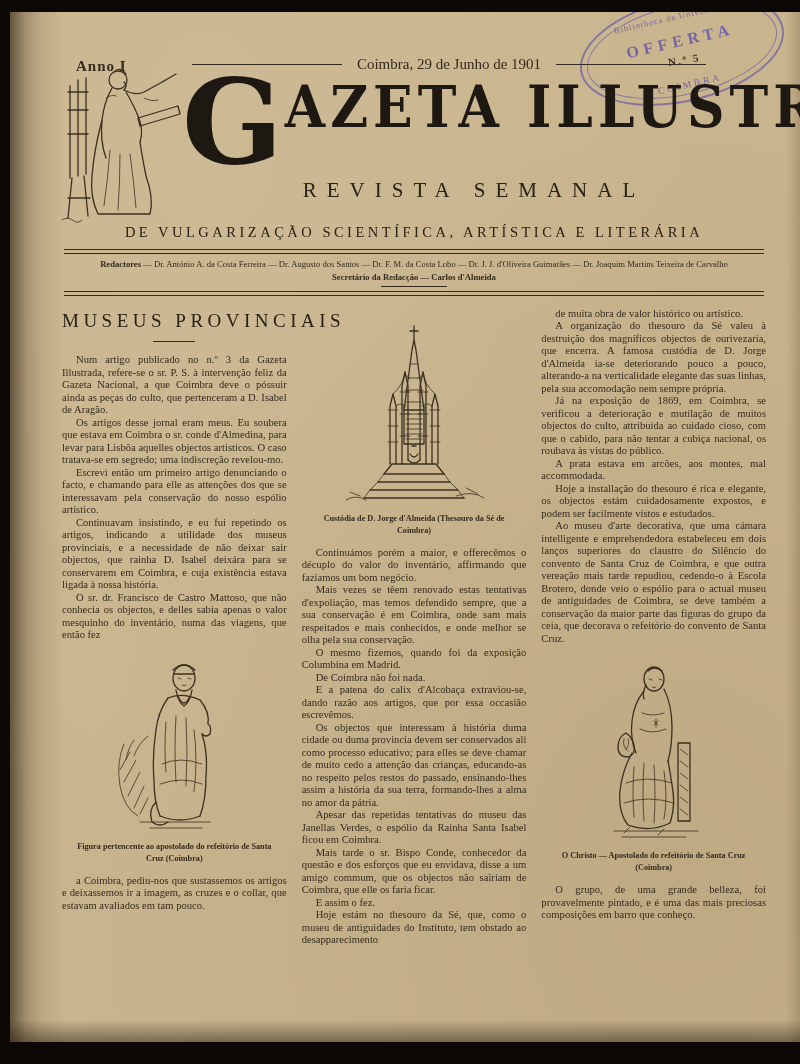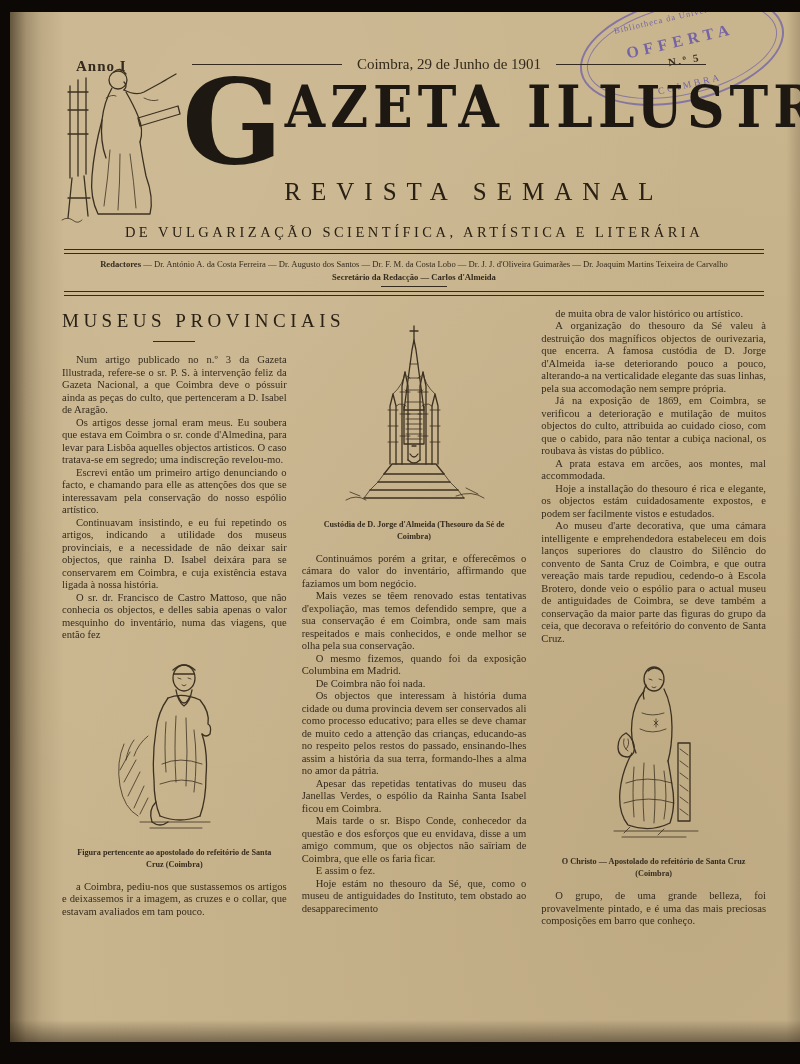--- a/index.html
+++ b/index.html
@@ -43,39 +43,39 @@
     color:#2b2318;letter-spacing:2px;transform:rotate(4deg);}
 
   
   .masthead{position:relative;height:148px;}
   .mast-illustration{position:absolute;left:-8px;top:-16px;width:132px;height:168px;}
   .mast-title{position:absolute;left:120px;right:0;top:2px;text-align:center;
     font-family:"DejaVu Serif", serif;font-weight:bold;color:#1e1812;white-space:nowrap;}
   .mast-title .big-g{font-size:118px;line-height:.75;vertical-align:-38px;letter-spacing:2px;}
   .mast-title .rest{font-size:52px;letter-spacing:5px;display:inline-block;transform:scaleY(1.12);}
   .subtitle{position:absolute;left:120px;right:0;top:104px;text-align:center;
-    font-size:25px;letter-spacing:10px;color:#2a2115;}
+    font-size:21px;letter-spacing:10px;color:#2a2115;}
   .tagline{margin:2px 0 8px;text-align:center;font-size:14.5px;letter-spacing:3.5px;color:#2a2115;}
 
   .double-rule{height:3px;border-top:1.8px solid #342a1d;border-bottom:1.8px solid #342a1d;margin:4px 2px;}
   .credits{text-align:center;font-size:8.6px;line-height:1.5;margin:2px 0;}
   .credits .lbl{font-weight:bold;}
   .credits .secretario{font-weight:bold;}
   .short-rule{width:66px;height:1px;background:#342a1d;margin:2px auto;}
   .credits .proprietario{font-style:italic;}
 
   
   .columns{display:flex;gap:15px;margin-top:12px;}
   .col{flex:1 1 0;min-width:0;}
   .headline{font-size:19px;letter-spacing:4.5px;text-align:center;white-space:nowrap;color:#2a2115;margin-top:2px;}
   .headline-rule{width:42px;height:1.5px;background:#342a1d;margin:9px auto 12px;}
   .col p{margin:0;font-size:10.6px;line-height:1.18;text-align:justify;text-indent:14px;color:#352b1e;}
   .figure{margin:10px auto 2px;text-align:center;}
   .figure svg{display:block;margin:0 auto;}
-  .caption{font-size:8.2px;font-weight:bold;text-align:center;line-height:1.45;margin:13px auto 10px;width:92%;color:#352b1e;}
+  .caption{font-size:8.2px;font-weight:bold;text-align:center;line-height:1.45;margin:7px auto 10px;width:92%;color:#352b1e;}
   .engraving{stroke:#3c3121;fill:none;stroke-width:1.3;stroke-linecap:round;stroke-linejoin:round;}
   .engraving .thin{stroke-width:.8;}
 </style>
 </head>
 <body>
 
 <div class="page">
   <div class="content">
 
     <div class="stamp">
@@ -198,24 +198,25 @@
               <path d="M88 30 V16 M84 21 H92"></path>
 
               <path class="thin" d="M70 96 Q78 90 78 100 M106 96 Q98 90 98 100 M67 84 Q78 74 79 62 M109 84 Q98 74 97 62"></path>
 
               <path class="thin" d="M20 190 Q30 184 40 190 M130 186 Q146 180 158 188 M140 178 L152 184 M24 182 L34 186"></path>
             </g>
           </svg>
         </div>
         <div class="caption">Custódia de D. Jorge d'Almeida (Thesouro da Sé de Coimbra)</div>
         <div>
-            <p>Continuámos porém a gritar, e offerecêmos o cámara do valor do inventário, affirmando que faziamos um bom negócio.</p>
+            <p>Continuámos porém a maior, e offerecêmos o décuplo do valor do inventário, affirmando que faziamos um bom negócio.</p>
             <p>Mais vezes se têem renovado estas tentativas d'expoliação, mas temos defendido sempre, que a sua conservação é em Coimbra, onde sam mais respeitados e mais conhecidos, e onde melhor se olha pela sua conservação.</p>
             <p>O mesmo fizemos, quando foi da exposição Columbina em Madrid.</p>
             <p>De Coimbra não foi nada.</p>
+            <p>E a patena do calix d'Alcobaça extraviou-se, dando razão aos artigos, que por essa occasião escrevêmos.</p>
             <p>Os objectos que interessam à história duma cidade ou duma provincia devem ser conservados ali como processo educativo; para elles se deve chamar de muito cedo a attenção das crianças, educando-as no respeito pelos restos do passado, ensinando-lhes assim a história da sua terra, formando-lhes a alma no amor da pátria.</p>
             <p>Apesar das repetidas tentativas do museu das Janellas Verdes, o espólio da Rainha Santa Isabel ficou em Coimbra.</p>
             <p>Mais tarde o sr. Bispo Conde, conhecedor da questão e dos esforços que eu envidava, disse a um amigo commum, que os objectos não saïriam de Coimbra, que elle os faria ficar.</p>
             <p>E assim o fez.</p>
             <p>Hoje estám no thesouro da Sé, que, como o museu de antiguidades do Instituto, tem obstado ao desapparecimento</p>
           </div>
       </div>
 
       <div class="col">
         <div>

